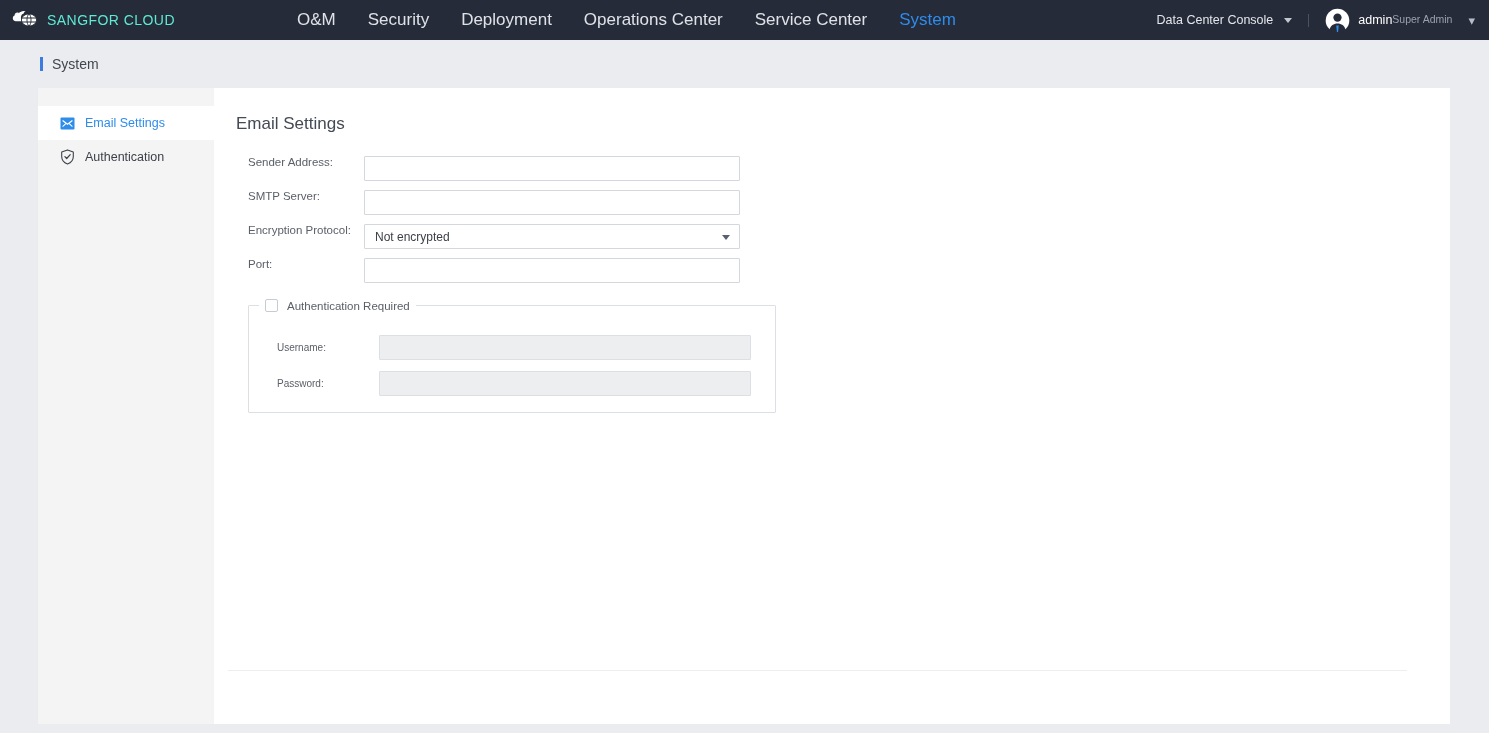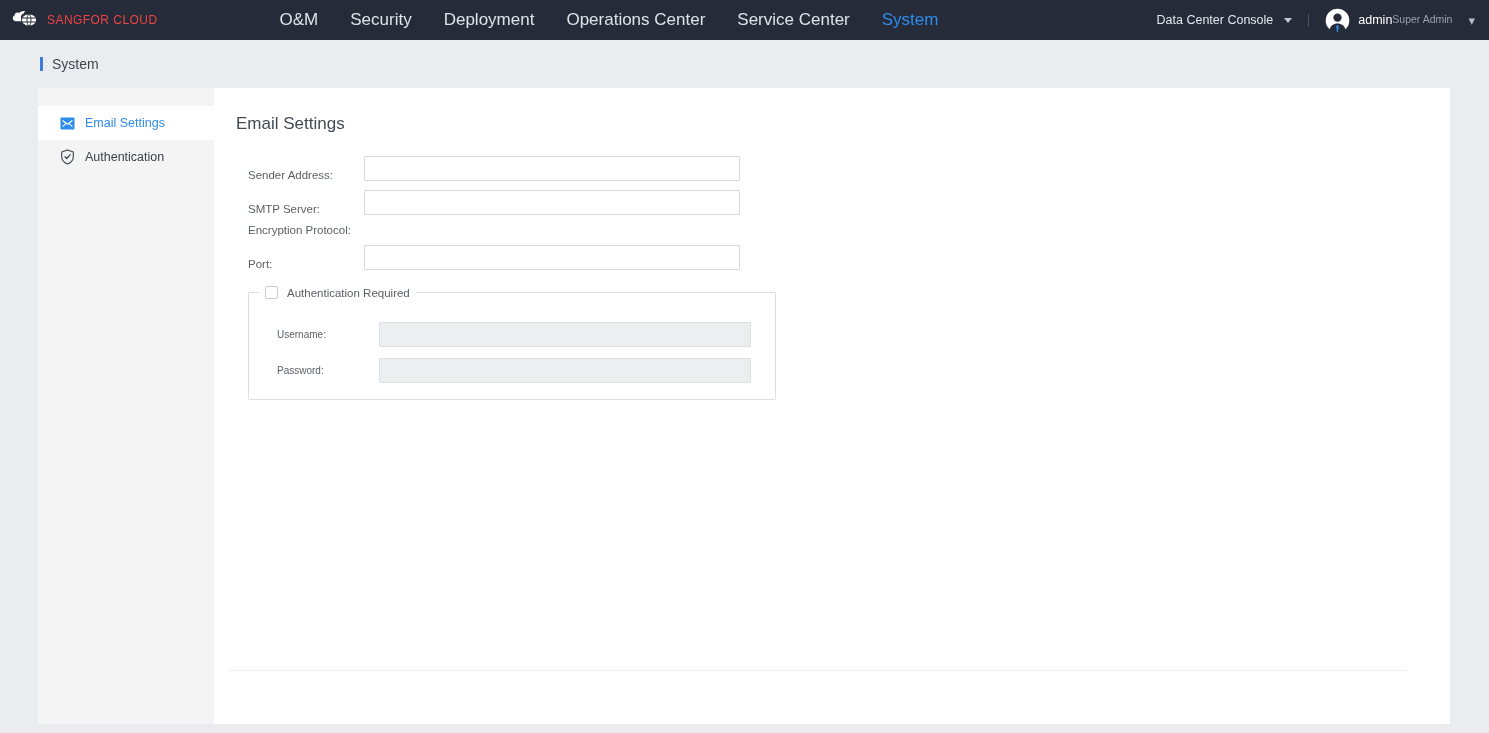--- a/index.html
+++ b/index.html
@@ -33,23 +33,23 @@
     padding-left: 12px;
     gap: 9px;
     height: 100%;
   }
   .brand-logo {
     width: 26px;
     height: 20px;
     display: block;
   }
   .brand-text {
-    font-size: 12px;
+    font-size: 14px;
     letter-spacing: 0.45px;
-    color: #ef4444;
+    color: #5eead4;
     white-space: nowrap;
   }
   .nav-items {
     display: flex;
     align-items: center;
     gap: 32px;
     margin-left: 122px;
     height: 100%;
   }
   .nav-item {
@@ -182,21 +182,21 @@
   .content-title {
     font-size: 17px;
     color: #444a54;
     font-weight: normal;
     margin: 0 0 22px 0;
   }
 
   
   .form-row {
     display: flex;
-    align-items: flex-end;
+    align-items: flex-start;
     margin-bottom: 9px;
   }
   .form-label {
     width: 128px;
     flex: 0 0 128px;
     font-size: 11.5px;
     color: #5b6068;
     text-align: left;
     padding-left: 12px;
     box-sizing: border-box;
@@ -431,20 +431,26 @@
       <input class="text-input" type="text" value="" style="">
     </div>
 
     <div class="form-row">
       <label class="form-label">SMTP Server:</label>
       <input class="text-input" type="text" value="" style="">
     </div>
 
     <div class="form-row">
       <label class="form-label">Encryption Protocol:</label>
+      <div class="select-wrap">
+        <div class="select-box">
+          <span>Not encrypted</span>
+        </div>
+        <span class="select-caret"></span>
+      </div>
     </div>
 
     <div class="form-row">
       <label class="form-label">Port:</label>
       <input class="text-input" type="text" value="" style="">
     </div>
 
     <fieldset class="auth-fieldset">
       <legend class="auth-legend">
         <span class="checkbox"></span>

